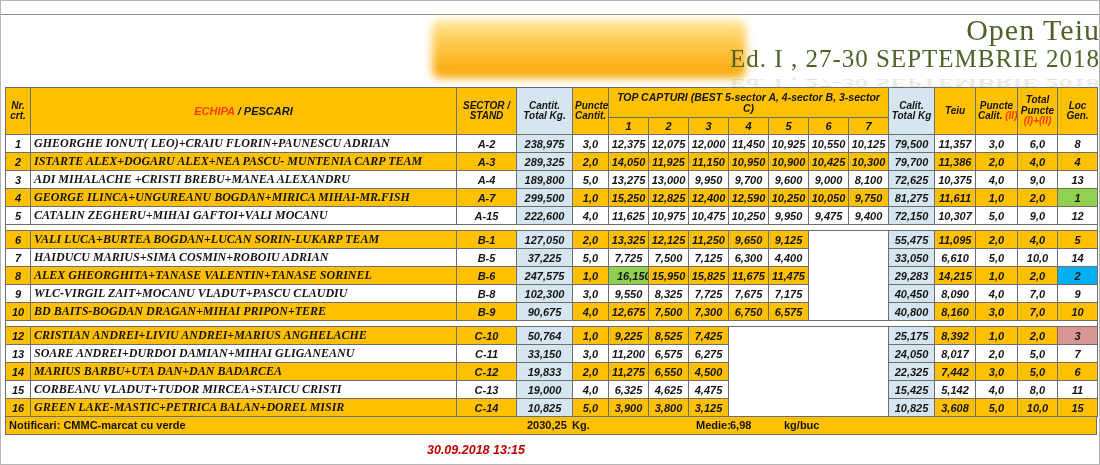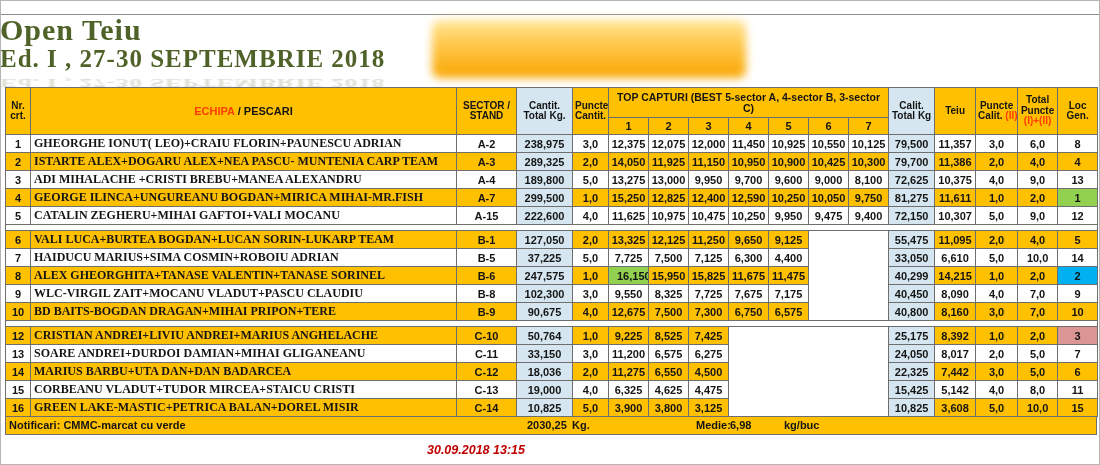--- a/index.html
+++ b/index.html
@@ -12,31 +12,31 @@
   .top-line { position:absolute; top:14px; left:0; width:1100px; border-top:1px solid #8c8c8c; }
 
   
   .title-block { position:absolute; top:15px; left:0; width:1100px; height:74px; }
   .title-band {
     position:absolute; top:5px; left:432px; width:314px; height:58px; border-radius:8px;
     background:linear-gradient(180deg,#ffe79a 0%,#ffc94e 40%,#f9a600 100%);
     filter:blur(4px);
   }
   .title-l1, .title-l2, .title-refl {
-    position:absolute; left:0; width:1100px; text-align:left;
-    font-family:"Liberation Serif", serif; font-weight:bold; color:var(--title-green);
+    position:absolute; left:0; width:1100px; text-align:right;
+    font-family:"Liberation Serif", serif; font-weight:normal; color:var(--title-green);
     letter-spacing:1px;
   }
   .title-l1 { top:-1px; font-size:30px; line-height:32px; }
   .title-l2 { top:30px; font-size:25px; line-height:27px; }
   .title-refl { top:55px; font-size:25px; line-height:27px; transform:scaleY(-0.5); opacity:0.20; filter:blur(1px); }
 
   
   .sheet { position:absolute; top:87px; left:5px; width:1092px; }
-  table.results { border-collapse:collapse; table-layout:fixed; width:1092px; }
+  table.results { border-collapse:collapse; table-layout:fixed; width:1092px;font-style:italic; }
   .results th, .results td {
     border:1px solid #6e6e6e; padding:0 2px; font-weight:bold; color:#141414;
     overflow:hidden; white-space:nowrap;
   }
   .results th { background:var(--band-orange); text-align:center; font-size:10px; line-height:10.5px; }
   .results thead tr.hrow1 th { height:30px; }
   .results thead tr.hrow2 th { height:17px; font-size:11px; }
   .results th.th-blue { background:var(--cell-lightblue); }
   .results th.th-wrap { white-space:normal; font-size:10.5px; }
   .results th.th-echipa { font-size:11px; }
@@ -269,21 +269,21 @@
           <td class="c-nr">8</td>
           <td class="c-team">ALEX GHEORGHITA+TANASE VALENTIN+TANASE SORINEL</td>
           <td class="c-stand">B-6</td>
           <td class="c-lblue">247,575</td>
           <td>1,0</td>
           <td class="c-green">16,150</td>
           <td>15,950</td>
           <td>15,825</td>
           <td>11,675</td>
           <td>11,475</td>
-          <td class="c-lblue">40,299</td>
+          <td class="c-lblue">29,283</td>
           <td>14,215</td>
           <td>1,0</td>
           <td>2,0</td>
           <td class="c-loc loc-blue">2</td>
         </tr>
         <tr class="band-white">
           <td class="c-nr">9</td>
           <td class="c-team">WLC-VIRGIL ZAIT+MOCANU VLADUT+PASCU CLAUDIU</td>
           <td class="c-stand">B-8</td>
           <td class="c-lblue">102,300</td>
@@ -347,21 +347,21 @@
           <td class="c-lblue">24,050</td>
           <td>8,017</td>
           <td>2,0</td>
           <td>5,0</td>
           <td class="c-loc">7</td>
         </tr>
         <tr class="band-orange">
           <td class="c-nr">14</td>
           <td class="c-team">MARIUS BARBU+UTA DAN+DAN BADARCEA</td>
           <td class="c-stand">C-12</td>
-          <td class="c-lblue">18,036</td>
+          <td class="c-lblue">19,833</td>
           <td>2,0</td>
           <td>11,275</td>
           <td>6,550</td>
           <td>4,500</td>
           <td class="c-lblue">22,325</td>
           <td>7,442</td>
           <td>3,0</td>
           <td>5,0</td>
           <td class="c-loc">6</td>
         </tr>

